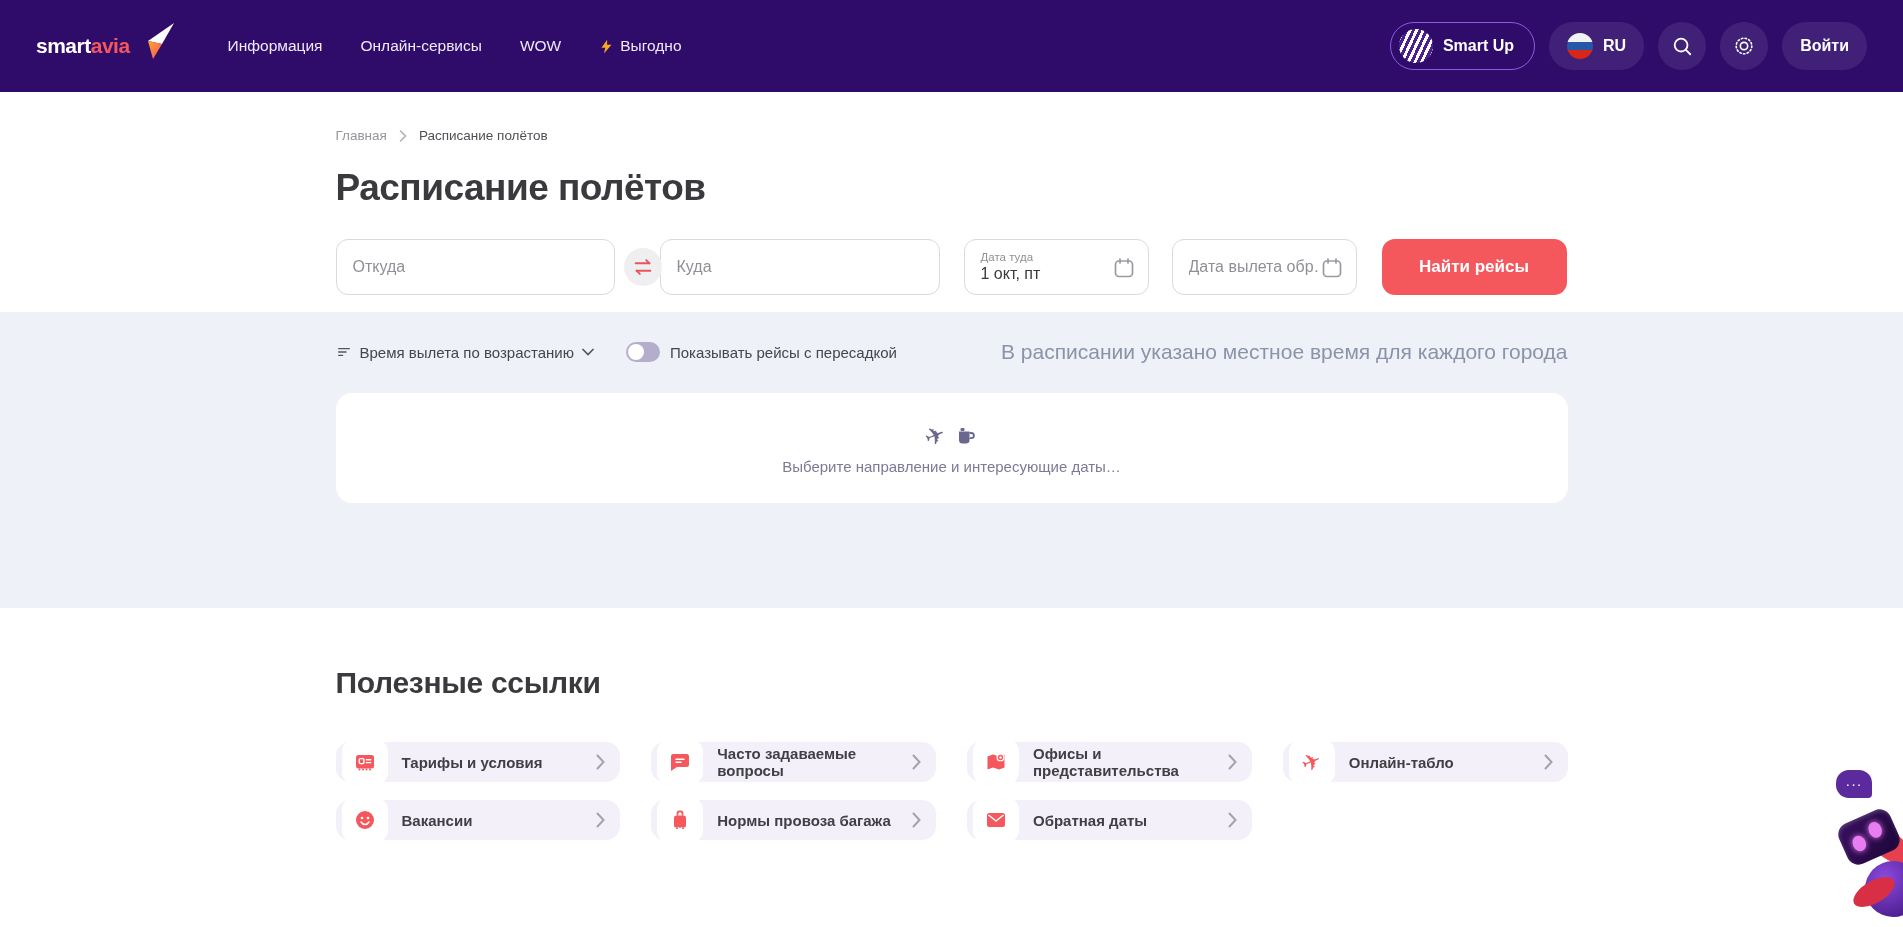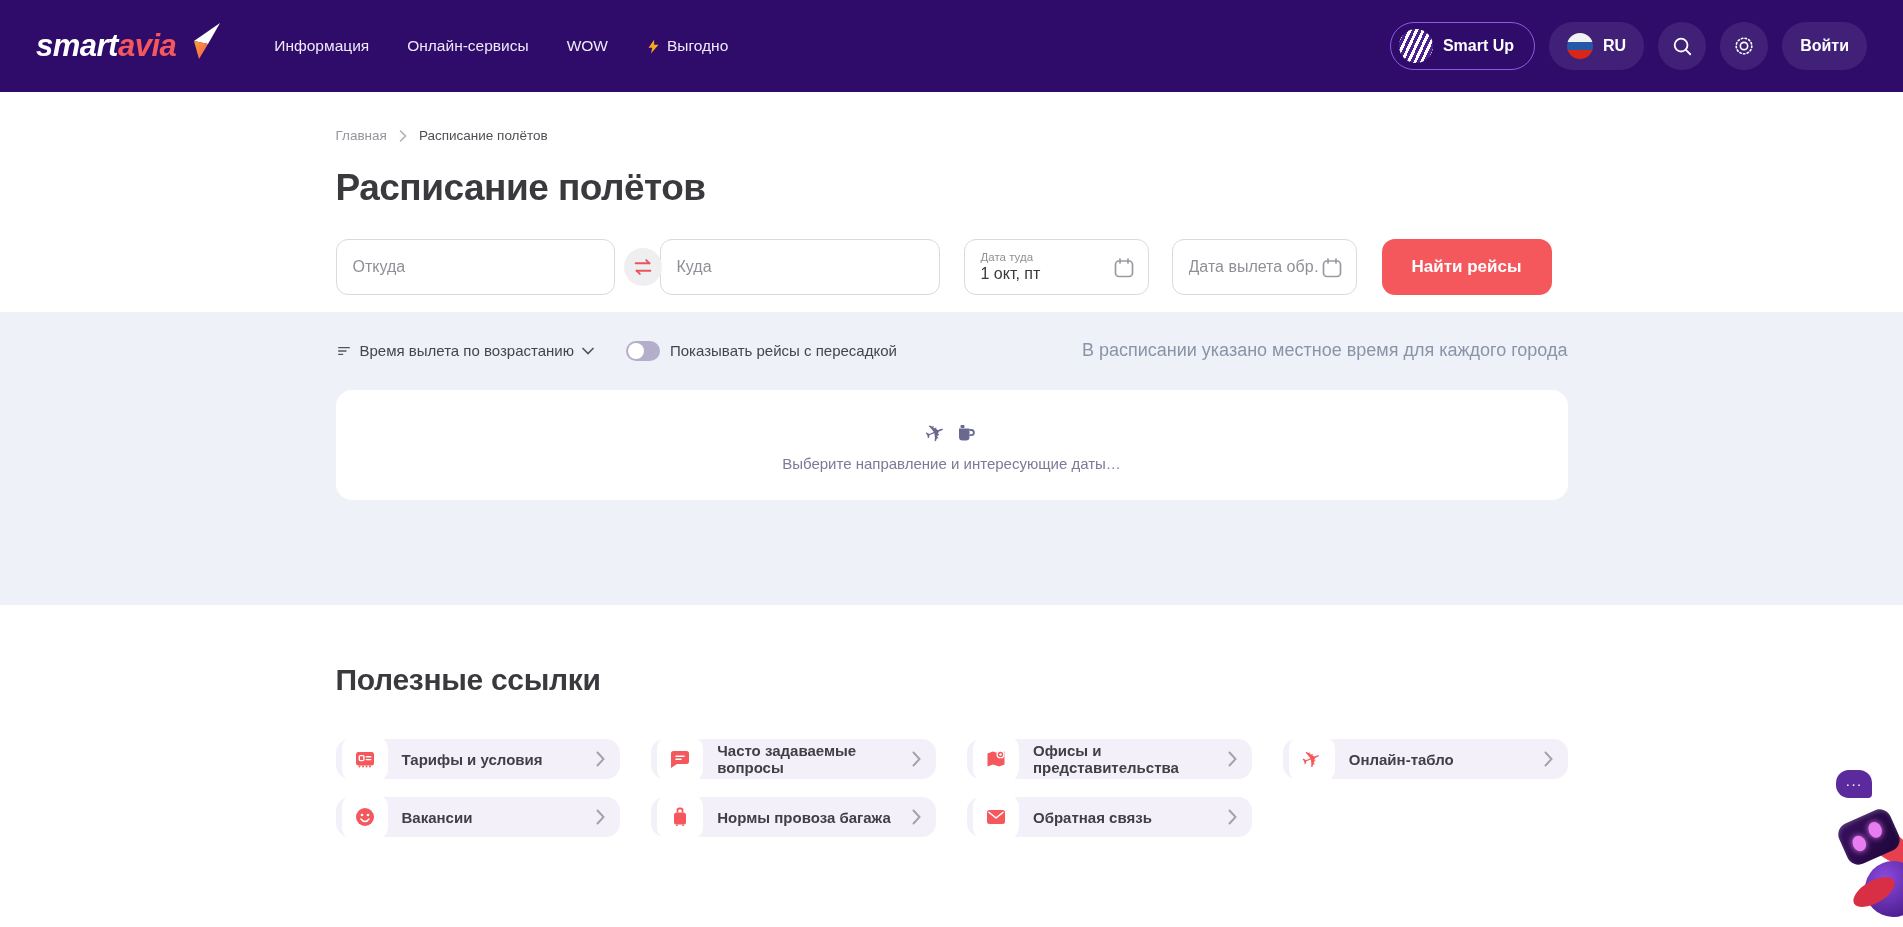--- a/index.html
+++ b/index.html
@@ -2,21 +2,21 @@
 <html lang="ru"><head>
 <meta charset="utf-8">
 <style>
   * { margin:0; padding:0; box-sizing:border-box; }
   html,body { width:1903px; height:927px; overflow:hidden; background:#fff;
               font-family:"Liberation Sans", sans-serif; }
 
   
   .header { height:92px; background:#2f0c6a; display:flex; align-items:center; padding:0 36px; }
   .logo { display:flex; align-items:center; gap:2px; cursor:pointer; }
-  .logo-text { font-size:31px; font-weight:700; letter-spacing:-0.5px;font-style:italic; }
+  .logo-text { font-size:21px; font-weight:700; letter-spacing:-0.5px; }
   .logo-smart { color:#ffffff; }
   .logo-avia { color:#f4575c; }
   .logo-plane { width:40px; height:40px; margin-left:4px; margin-top:-10px; }
   .nav { display:flex; align-items:center; gap:38px; margin-left:52px; }
   .nav-item { color:#efeafb; font-size:15.5px; cursor:pointer; display:flex; align-items:center; gap:6px; }
   .hdr-right { margin-left:auto; display:flex; align-items:center; gap:14px; }
   .pill { height:48px; border-radius:24px; background:rgba(255,255,255,0.09); color:#fff;
           display:flex; align-items:center; gap:10px; padding:0 18px; font-size:16px; cursor:pointer; }
   .pill.outline { background:transparent; border:1.5px solid #8a5ce0; padding:0 20px 0 8px; font-weight:700; }
   .pill.icon-only { width:48px; padding:0; justify-content:center; }
@@ -47,32 +47,32 @@
   .f-from { width:279px; }
   .f-to   { width:280px; margin-left:45px; }
   .swap-btn { position:absolute; left:288px; top:9px; width:38px; height:38px; border-radius:50%;
               background:#efeff1; display:flex; align-items:center; justify-content:center; cursor:pointer; z-index:2; }
   .f-date1 { width:185px; margin-left:24px; flex-direction:column; justify-content:center; align-items:flex-start; }
   .f-date1 .mini-label { font-size:11.5px; color:#8f8f96; line-height:13px; }
   .f-date1 .date-value { font-size:16px; color:#3a3a3e; line-height:19px; }
   .f-date2 { width:185px; margin-left:23px; }
   .f-date2 input { padding-right:14px; }
   .cal-ico { position:absolute; right:12px; top:16px; }
-  .search-btn { width:170px; margin-left:25px; background:#f4575c; border:none; border-radius:13px;
+  .search-btn { width:185px; margin-left:25px; background:#f4575c; border:none; border-radius:13px;
                 color:#fff; font-size:17px; font-weight:700; cursor:pointer; font-family:"Liberation Sans", sans-serif; }
 
   
   .band { margin-top:17px; background:#eef1f7; padding:28px 0 105px; }
   .band-toolbar { display:flex; align-items:center; }
   .sort-control { display:flex; align-items:center; gap:8px; cursor:pointer; color:#45454b; font-size:15px; }
   .toggle-wrap { display:flex; align-items:center; gap:10px; margin-left:32px; cursor:pointer; }
   .toggle { width:34px; height:20px; border-radius:10px; background:#b5aecb; position:relative; }
   .toggle-knob { position:absolute; left:2px; top:2px; width:16px; height:16px; border-radius:50%; background:#fff; }
   .toggle-label { font-size:15px; color:#45454b; }
-  .tz-note { margin-left:auto; font-size:18px; color:#8b93a8; }
+  .tz-note { margin-left:auto; font-size:21px; color:#8b93a8; }
 
   .empty-card { margin-top:29px; background:#fff; border-radius:16px; height:110px;
                 display:flex; flex-direction:column; align-items:center; justify-content:center; gap:8px; }
   .empty-icons { display:flex; align-items:center; gap:8px; color:#6b6890; }
   .empty-plane { font-size:24px; display:inline-block; transform:rotate(-22deg); }
   .empty-text { font-size:15px; color:#7c7a96; }
 
   
   .links-section { padding-top:58px; }
   .links-title { font-size:30px; font-weight:700; color:#3a3a3e; letter-spacing:-0.3px; }
@@ -357,21 +357,21 @@
         </svg>
       </div>
 
       <div class="link-card">
         <span class="tile">
           <svg width="24" height="24" viewBox="0 0 24 24">
             <rect x="3" y="5" width="18" height="14" rx="2.5" fill="#f4575c"></rect>
             <path d="M4.5 7l7.5 6 7.5-6" fill="none" stroke="#fff" stroke-width="1.6" stroke-linejoin="round"></path>
           </svg>
         </span>
-        <span class="card-label">Обратная связь</span>
+        <span class="card-label">Обратная даты</span>
         <svg class="card-chevron" width="10" height="16" viewBox="0 0 10 16">
           <path d="M1.5 1.5l6 6.5-6 6.5" fill="none" stroke="#a3a3ac" stroke-width="2" stroke-linecap="round"></path>
         </svg>
       </div>
 
     </div>
   </div>
 </section>
 
 <div class="chat-bubble">···</div>

